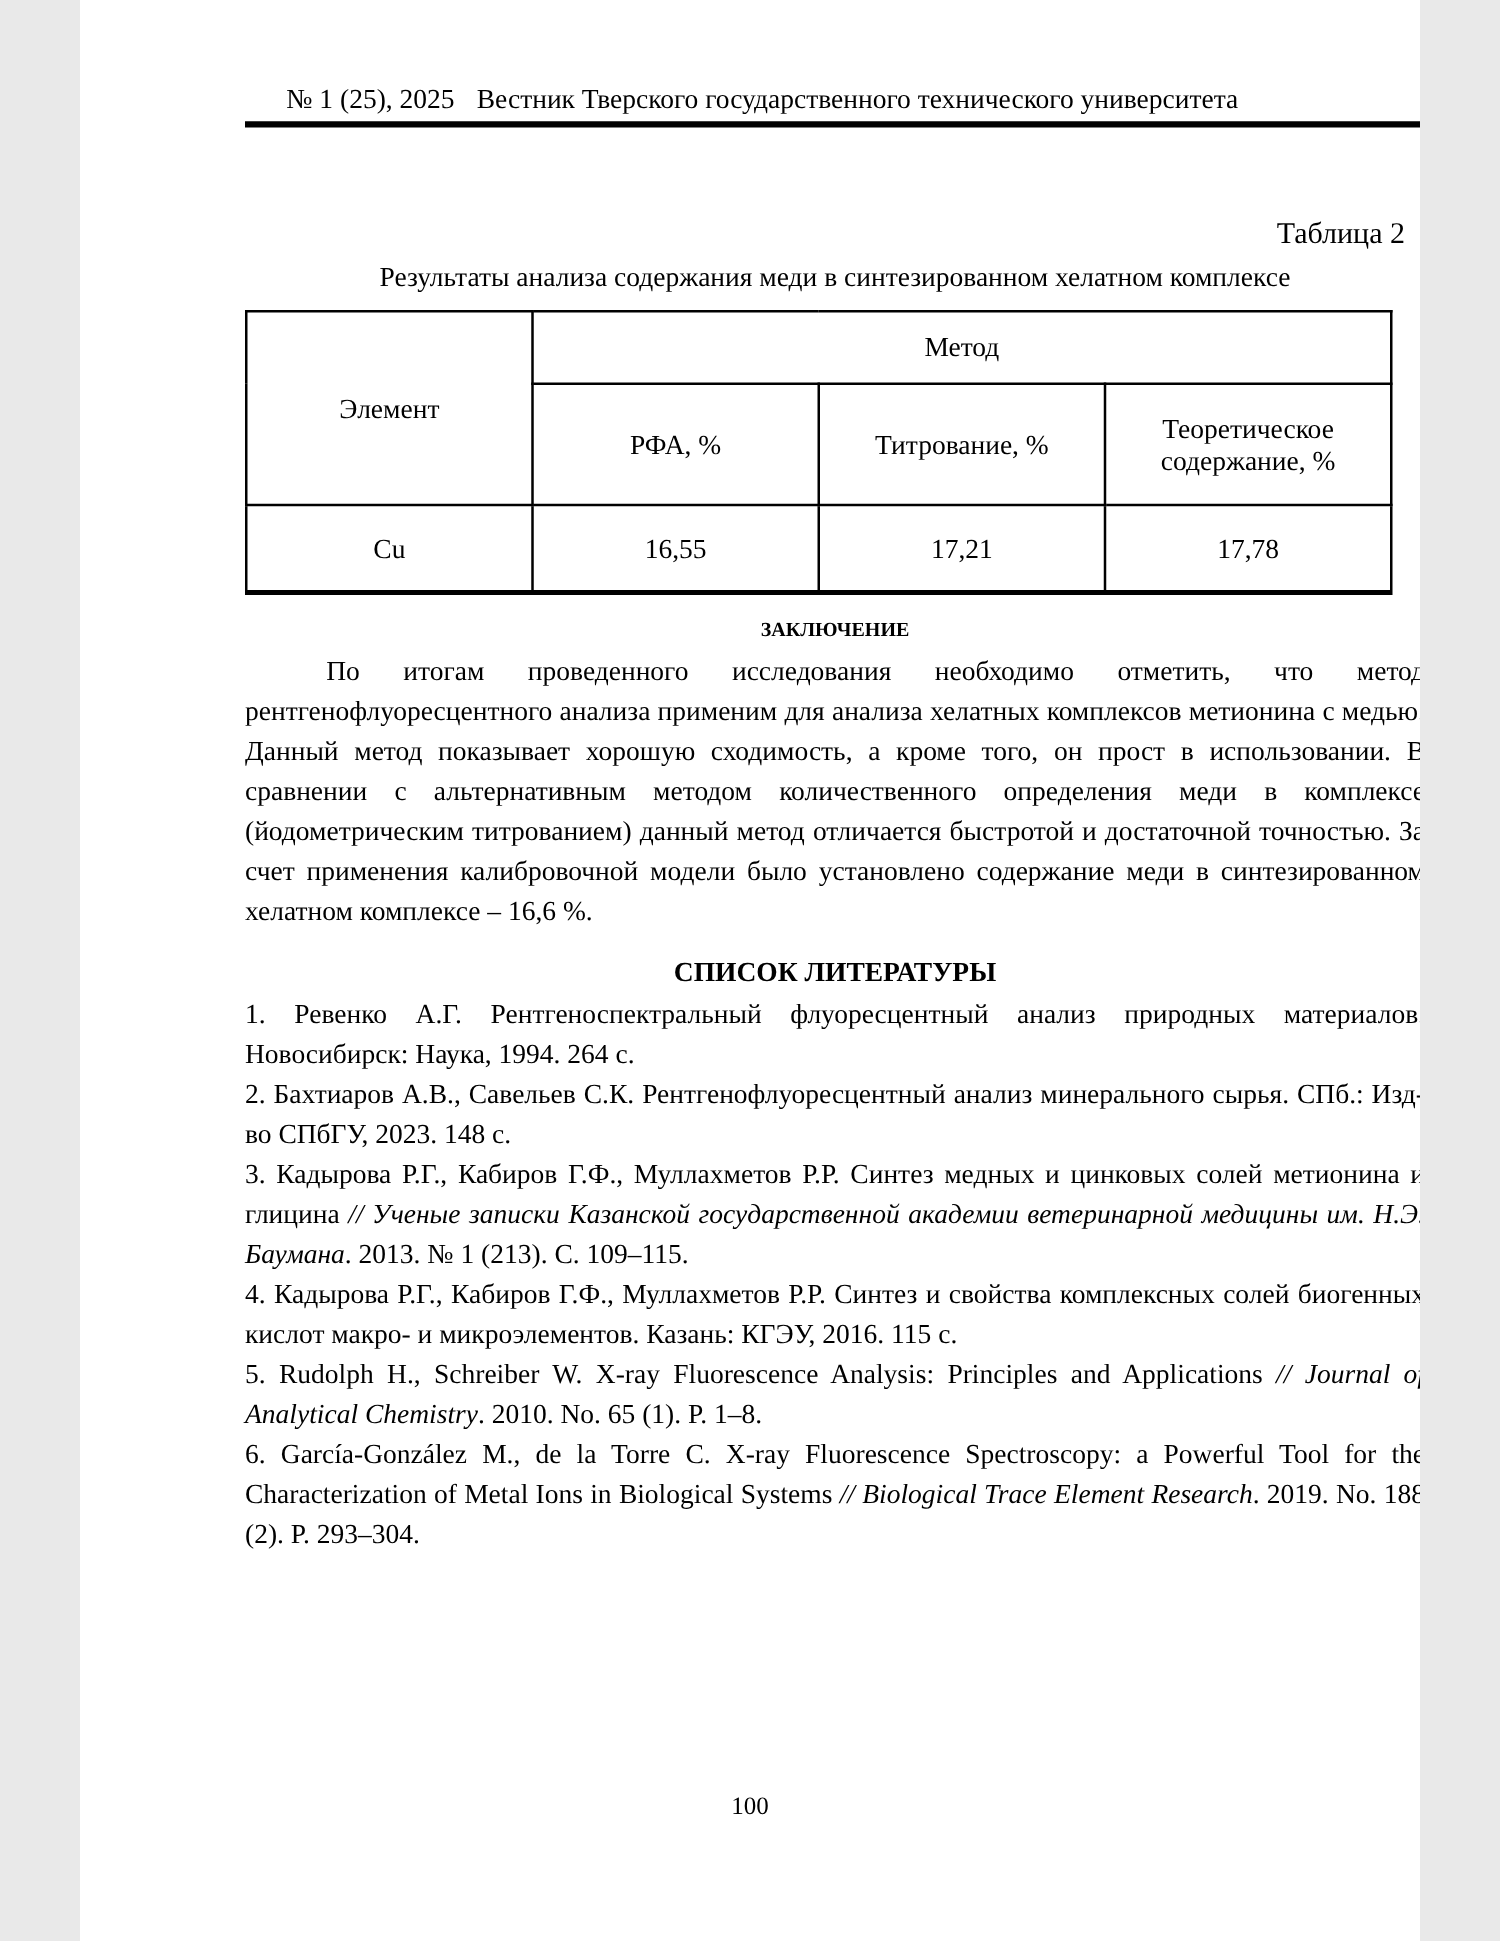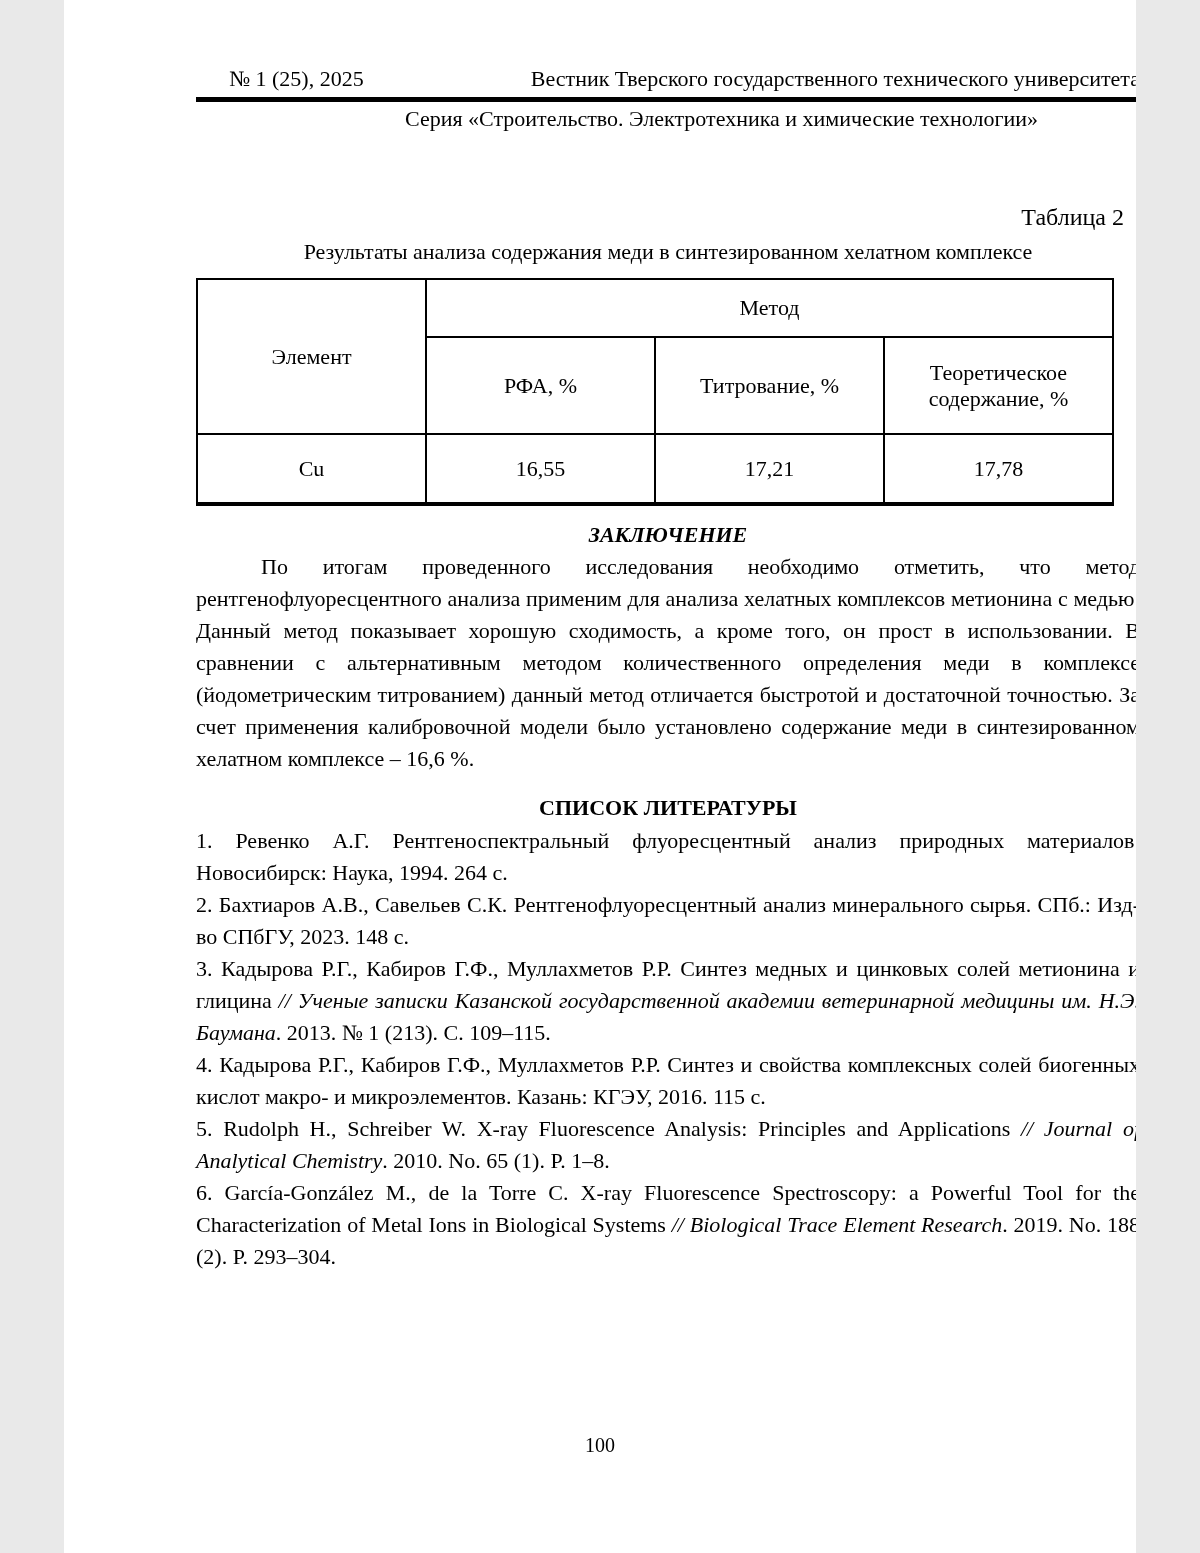--- a/index.html
+++ b/index.html
@@ -11,21 +11,21 @@
     font-family: "Liberation Serif", "DejaVu Serif", serif;
     color: #000000;
     overflow: hidden;
     margin: 0 auto;
   }
   .content { margin-left: 132px; width: 944px; }
 
   
   .header-row { position: relative; padding-top: 66px; }
   .issue { position: absolute; left: 33px; top: 66px; font-size: 22px; white-space: nowrap; }
-  .jtitle { text-align: right; padding-left: 36px; font-size: 22px; }
+  .jtitle { text-align: center; padding-left: 36px; font-size: 22px; }
   .rule { height: 0; border-top: 5px solid #000000; margin-top: 5px; }
   .series { font-size: 22px; text-align: center; padding-left: 107px; margin-top: 4px; }
 
   
   .table-label { text-align: right; padding-right: 16px; font-size: 24px; margin-top: 72px; }
   .table-caption { text-align: center; font-size: 22px; margin-top: 8px; }
   table.results {
     border-collapse: collapse;
     width: 918px;
     margin-top: 13px;
@@ -41,41 +41,40 @@
     padding: 2px 10px;
   }
   tr.row-method { height: 58px; }
   tr.row-sub { height: 97px; }
   tr.row-data { height: 70px; }
 
   
   p.body { font-size: 22px; line-height: 32px; text-align: justify; margin: 0; }
   .indent { text-indent: 65px; }
   .after-table { margin-top: 30px; }
-  .concl-h { font-size: 22px; font-weight: bold; font-style: italic; text-align: center; margin: 13px 0 0 0; line-height: 32px; }
+  .concl-h { font-size: 16px; font-weight: bold; text-align: center; margin: 13px 0 0 0; line-height: 32px; }
   .concl-p { margin-top: 1px; }
   .refs-h { font-size: 22px; font-weight: bold; text-align: center; margin: 17px 0 1px 0; line-height: 32px; }
   .ref { margin: 0; }
   .ref i { font-style: italic; }
 
   .pagenum { position: absolute; top: 1434px; left: 0; width: 100%; text-align: center; font-size: 20px; }
 </style>
 </head>
 <body>
 
 <div class="page">
   <div class="content">
 
     <div class="header">
       <div class="header-row">
         <span class="issue">№ 1 (25), 2025</span>
         <div class="jtitle">Вестник Тверского государственного технического университета</div>
       </div>
       <div class="rule"></div>
-      <div class="series">Серия «Строительство. Электротехника и химические технологии»</div>
     </div>
 
     <div class="table-label">Таблица 2</div>
     <div class="table-caption">Результаты анализа содержания меди в синтезированном хелатном комплексе</div>
 
     <table class="results">
       <tbody>
         <tr class="row-method">
           <td rowspan="2">Элемент</td>
           <td colspan="3">Метод</td>

